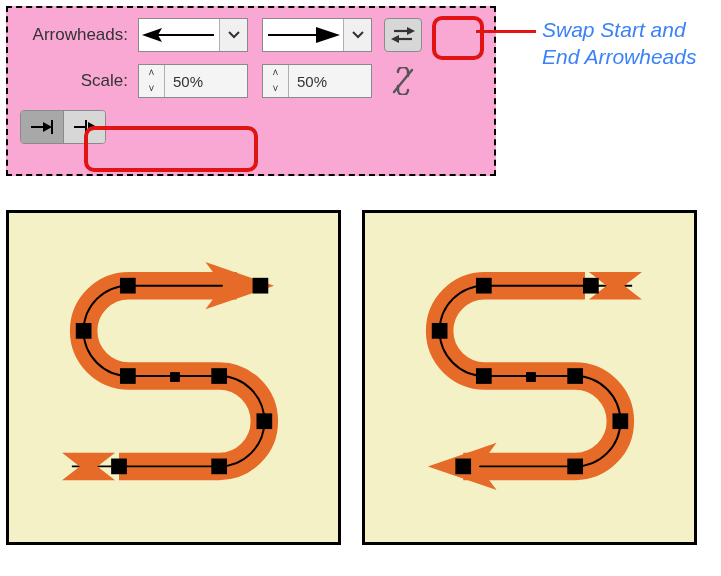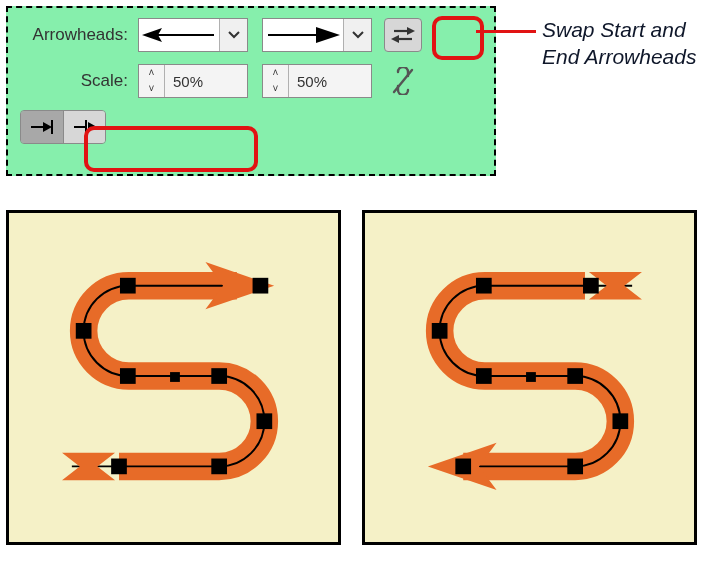--- a/index.html
+++ b/index.html
@@ -14,21 +14,21 @@
     background: #fff;
   }
 
   
   .panel {
     position: absolute;
     left: 6px;
     top: 6px;
     width: 490px;
     height: 170px;
-    background: #86efac;
+    background: #f9a8d4;
     border: 2px dashed #000;
     border-right: 2px dashed #000;
     padding: 10px 12px 8px 12px;
   }
   .row {
     display: flex;
     align-items: center;
     margin-bottom: 12px;
   }
   .label {
@@ -165,21 +165,21 @@
     border-top: 3px solid #e11313;
   }
   .callout-text {
     position: absolute;
     left: 542px;
     top: 16px;
     width: 175px;
     font-style: italic;
     font-size: 21px;
     line-height: 1.3;
-    color: #0f172a;
+    color: #3b82f6;
   }
 
   
   .art {
     position: absolute;
     top: 210px;
     width: 335px;
     height: 335px;
     border: 3px solid #000;
     background: #f5f1c7;

